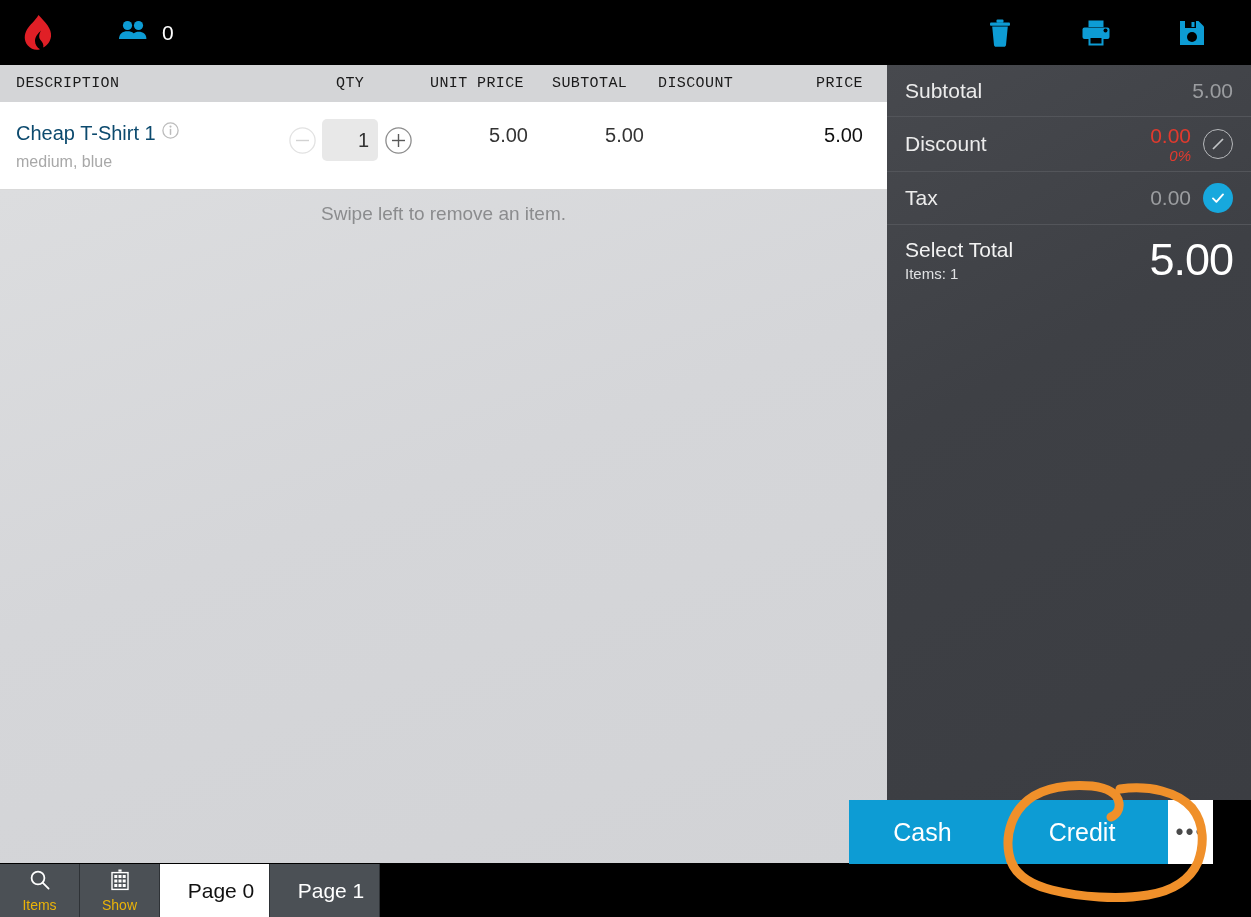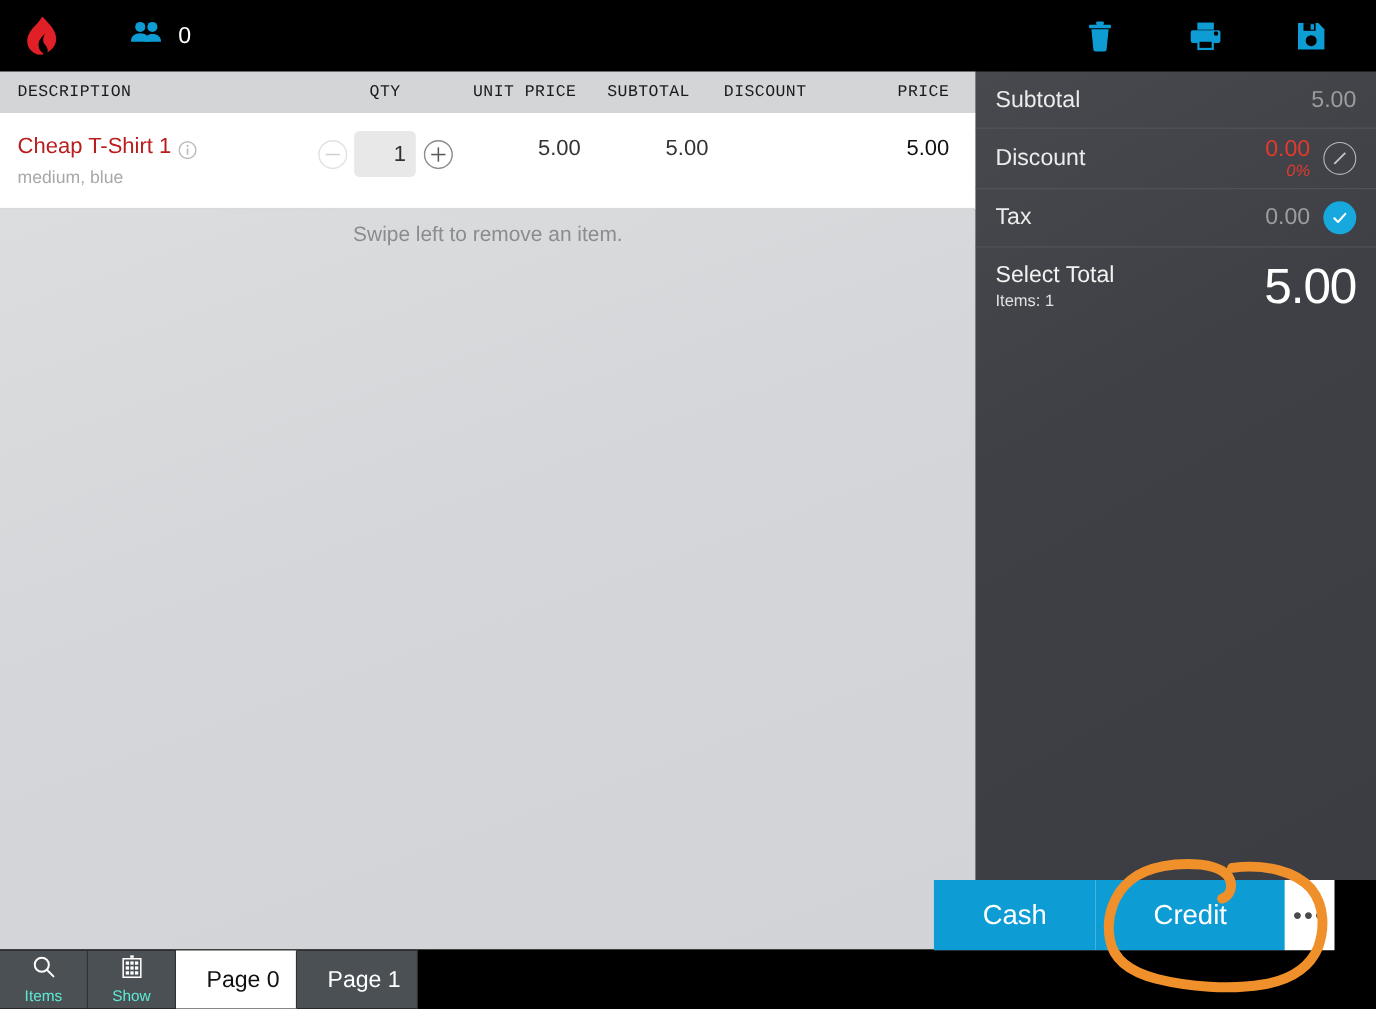--- a/index.html
+++ b/index.html
@@ -40,21 +40,21 @@
   .th-disc  { left:658px; }
   .th-total { right:24px; }
 
   
   .row {
     position:absolute; left:0; top:102px; width:887px; height:88px;
     background:#ffffff; border-bottom:1px solid #d9d9d9;
   }
   .row-name {
     position:absolute; left:16px; top:20px;
-    font-size:20px; color:#b91c1c; display:flex; align-items:flex-end; gap:6px;
+    font-size:20px; color:#0c4a6e; display:flex; align-items:flex-start; gap:6px;
   }
   .info-ic { display:inline-flex; }
   .row-variant {
     position:absolute; left:16px; top:51px;
     font-size:16px; color:#a8a8a8;
   }
   .stepper {
     position:absolute; left:288px; top:17px;
     display:flex; align-items:center; gap:6px;
   }
@@ -130,21 +130,21 @@
   .tabbar {
     position:absolute; left:0; top:864px; width:1251px; height:53px;
     background:#000000; display:flex;
   }
   .tab {
     background:#4b5055; color:#ffffff;
     display:flex; flex-direction:column; align-items:center; justify-content:center;
     border-right:1px solid #2e3236;
   }
   .tab-icon { width:80px; gap:1px; }
-  .tab-icon .tlabel { font-size:14px; color:#5eead4; margin-top:1px; }
+  .tab-icon .tlabel { font-size:14px; color:#eab308; margin-top:1px; }
   .tab-page { width:110px; font-size:21px;padding-left:13px; }
   .tab-page.active { background:#ffffff; color:#111111; }
 
   
   .annot { position:absolute; left:0; top:0; width:1251px; height:917px; pointer-events:none; }
 </style>
 </head>
 <body>
 
 <div id="app">

